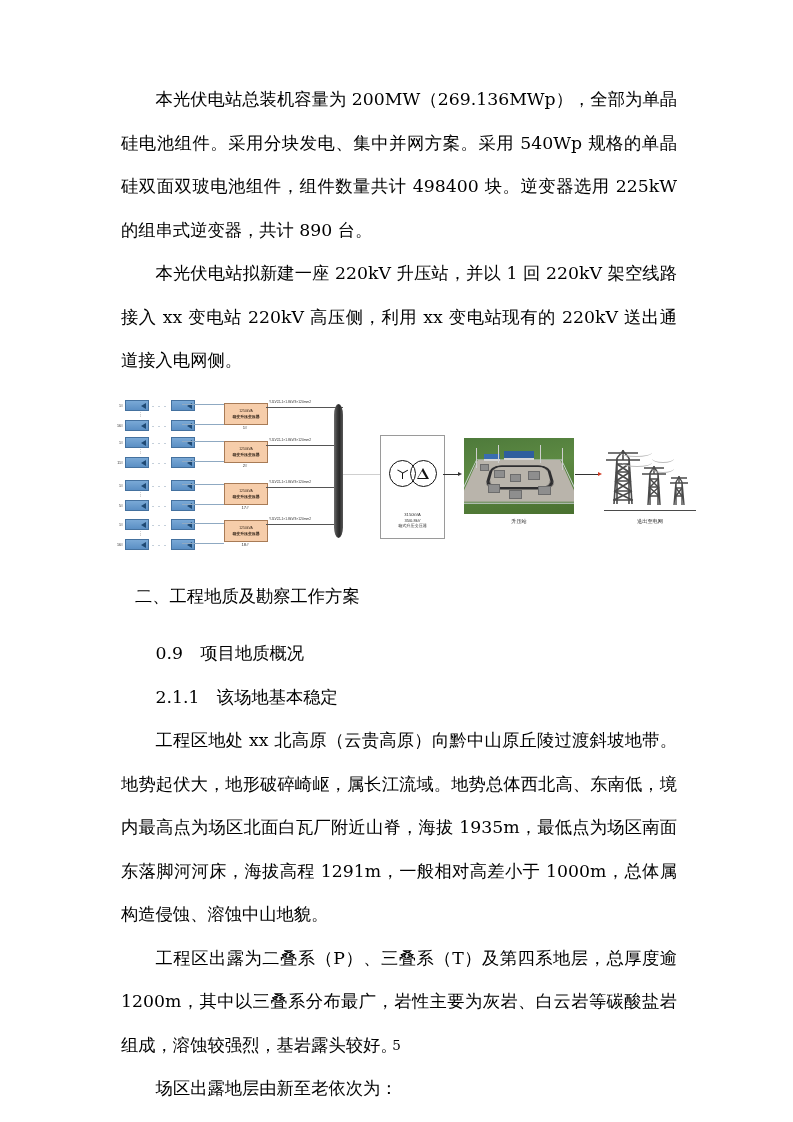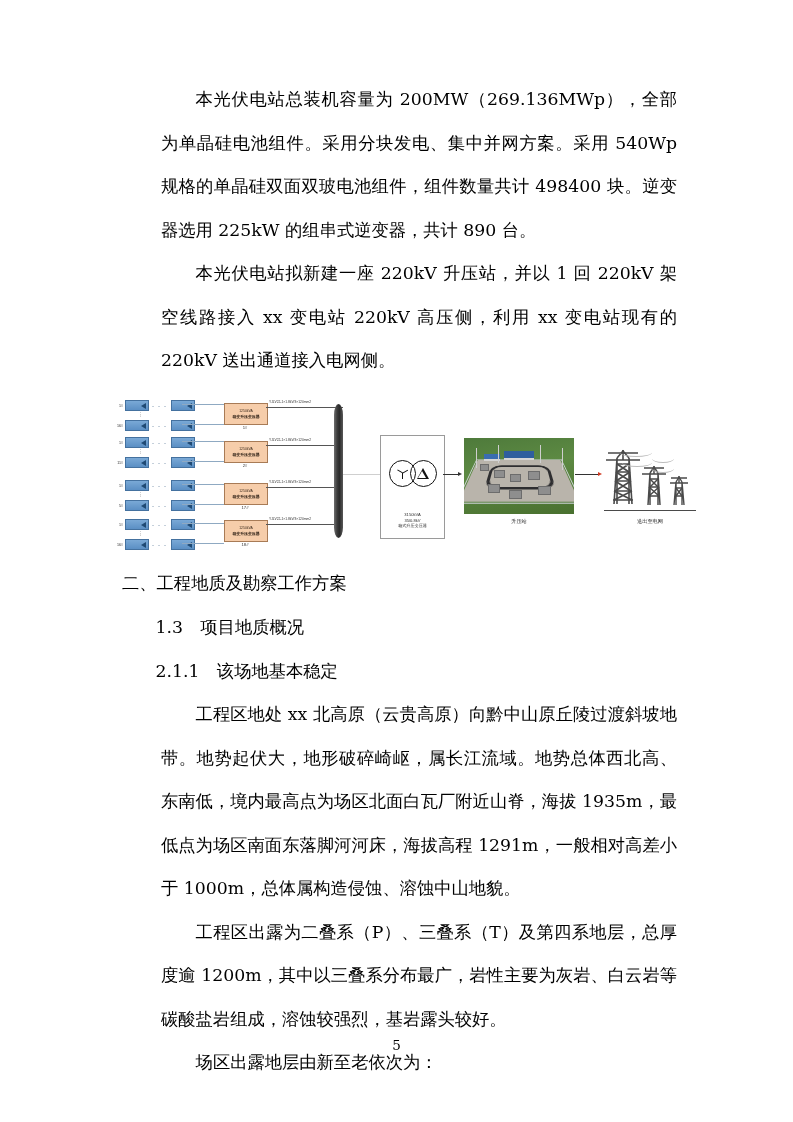--- a/index.html
+++ b/index.html
@@ -24,24 +24,24 @@
   }
   p.para {
     margin: 0 0 0 0;
     font-size: 17.3px;
     line-height: 43.5px;
     text-align: justify;
     text-justify: inter-ideograph;
     letter-spacing: 0px;
     white-space: normal;
   }
-  p.para.indent { text-indent: 2em; margin-left: 40px; }
+  p.para.indent { text-indent: 2em; }
 
   h2.heading {
-    margin: 1px;
+    margin: 14px;
     font-size: 17.3px;
     line-height: 43.5px;
     font-weight: normal;
   }
   h3.heading-sub {
     margin: 0;
     font-size: 17.3px;
     line-height: 43.5px;
     font-weight: normal;
     text-indent: 2em;
@@ -260,21 +260,21 @@
 <div class="page">
 
   <div class="content">
 
     <p class="para indent">本光伏电站总装机容量为 200MW（269.136MWp），全部为单晶硅电池组件。采用分块发电、集中并网方案。采用 540Wp 规格的单晶硅双面双玻电池组件，组件数量共计 498400 块。逆变器选用 225kW 的组串式逆变器，共计 890 台。</p>
     <p class="para indent">本光伏电站拟新建一座 220kV 升压站，并以 1 回 220kV 架空线路接入 xx 变电站 220kV 高压侧，利用 xx 变电站现有的 220kV 送出通道接入电网侧。</p>
 
     <div style="height:178px"></div>
 
     <h2 class="heading">二、工程地质及勘察工作方案</h2>
-    <h3 class="heading-sub">1.3　项目地质概况</h3>
+    <h3 class="heading-sub">0.9　项目地质概况</h3>
     <h3 class="heading-sub">2.1.1　该场地基本稳定</h3>
 
     <p class="para indent">工程区地处 xx 北高原（云贵高原）向黔中山原丘陵过渡斜坡地带。地势起伏大，地形破碎崎岖，属长江流域。地势总体西北高、东南低，境内最高点为场区北面白瓦厂附近山脊，海拔 1935m，最低点为场区南面东落脚河河床，海拔高程 1291m，一般相对高差小于 1000m，总体属构造侵蚀、溶蚀中山地貌。</p>
     <p class="para indent">工程区出露为二叠系（P）、三叠系（T）及第四系地层，总厚度逾 1200m，其中以三叠系分布最广，岩性主要为灰岩、白云岩等碳酸盐岩组成，溶蚀较强烈，基岩露头较好。</p>
     <p class="para indent">场区出露地层由新至老依次为：</p>
 
   </div>
 
   <div class="figure">
     <div class="fig-inner">

